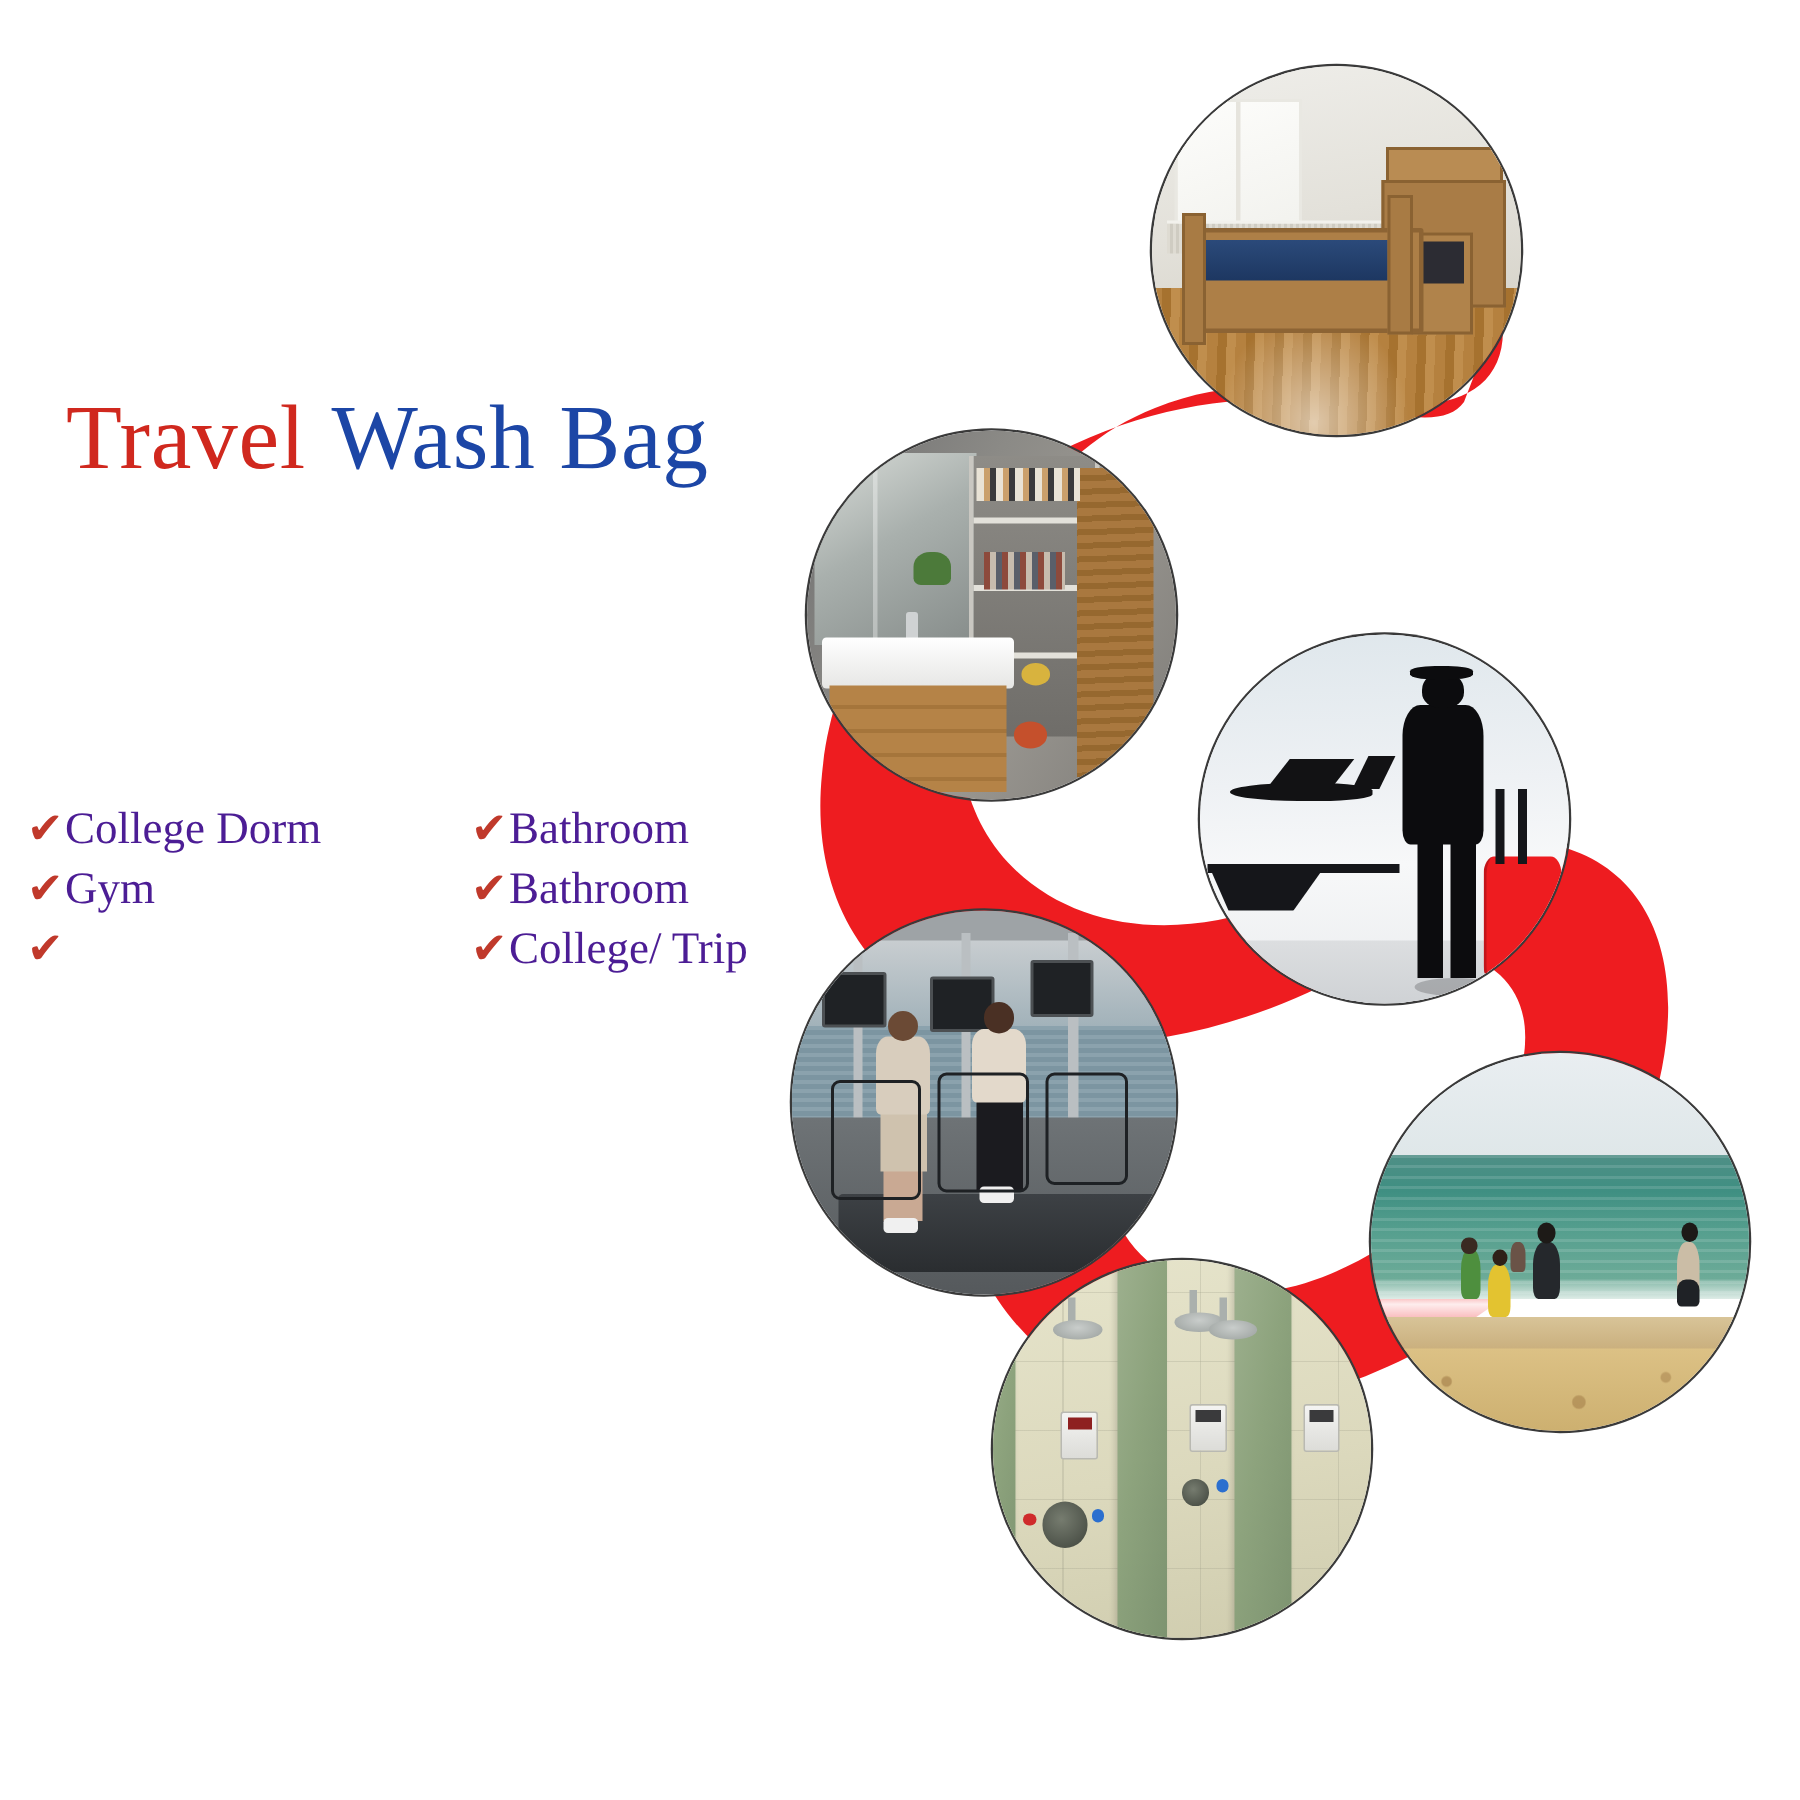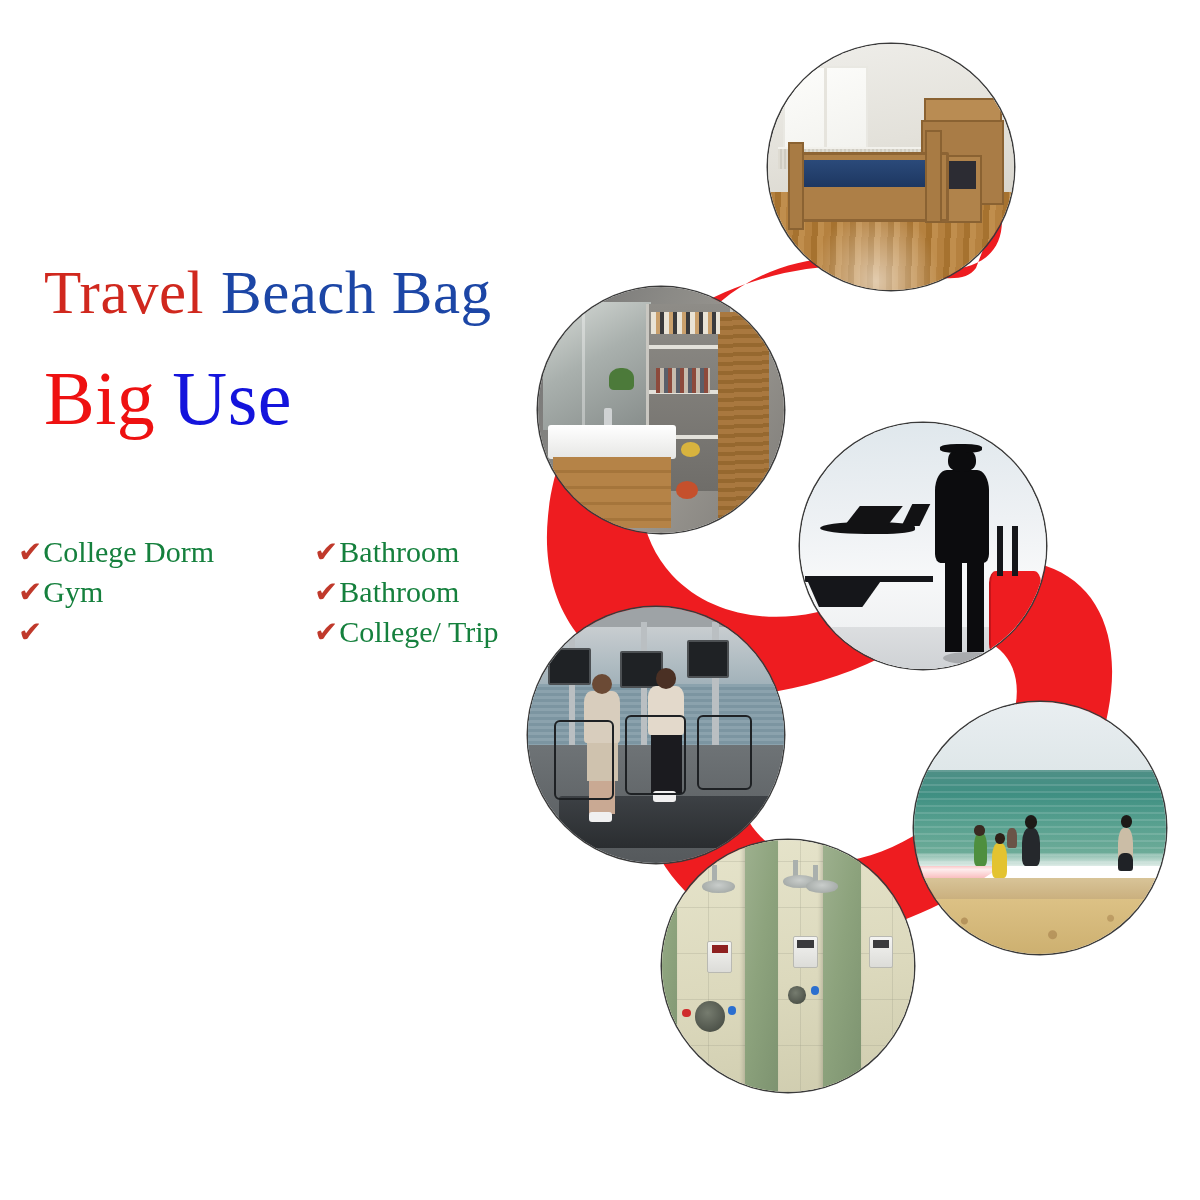--- a/index.html
+++ b/index.html
@@ -74,21 +74,21 @@
     font-size: 30px;
     line-height: 40px;
   }
   .feat-check {
     color: #C0392B;
     font-size: 29px;
     font-weight: bold;
     margin-right: 1px;
     font-family: "DejaVu Sans", sans-serif;
   }
-  .feat-label { color: #15803d; }
+  .feat-label { color: #4c1d95; }
 
   
   #ribbon-layer {
     position: absolute;
     left: 0; top: 0;
     width: 1200px;
     height: 1200px;
   }
 
   
@@ -641,26 +641,23 @@
 
       <div class="bch-p" style="left:81%; top:50%; width:6%;  height:15%; background:#cbbda6;"></div>
       <div class="bch-p" style="left:82%; top:45%; width:4.5%;height:5%;  background:#1d1a17; border-radius:50%;"></div>
       <div class="bch-p" style="left:81%; top:60%; width:6%;  height:7%;  background:#1f2226;"></div>
     </div>
   </div>
 
   <div id="text-panel">
 
     <div class="headline nosel" id="headline-line1">
-      <span class="hl-red1">Travel</span><span class="hl-gap"></span><span class="hl-blue1">Beach Bag</span>
-    </div>
-
-    <div class="headline nosel" id="headline-line2">
-      <span class="hl-red2">Big</span><span class="hl-gap"></span><span class="hl-blue2">Use</span>
-    </div>
+      <span class="hl-red1">Travel</span><span class="hl-gap"></span><span class="hl-blue1">Wash Bag</span>
+    </div>
+
 
     <div id="feature-list">
       <div class="feat-col left">
         <div class="feat-item">
           <span class="feat-check">✔</span>
             <span class="feat-label">College Dorm</span>
         </div>
         <div class="feat-item">
           <span class="feat-check">✔</span>
             <span class="feat-label">Gym</span>

